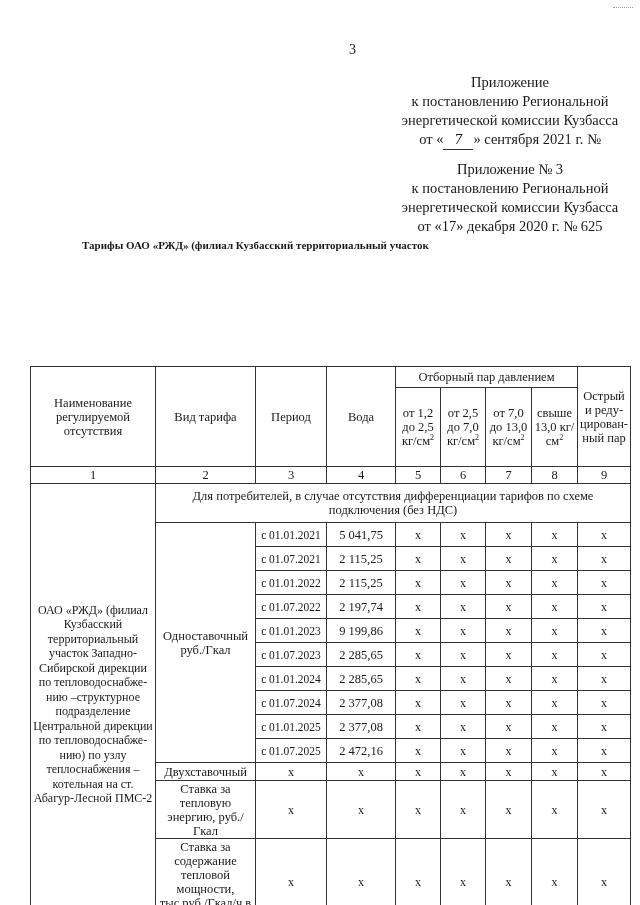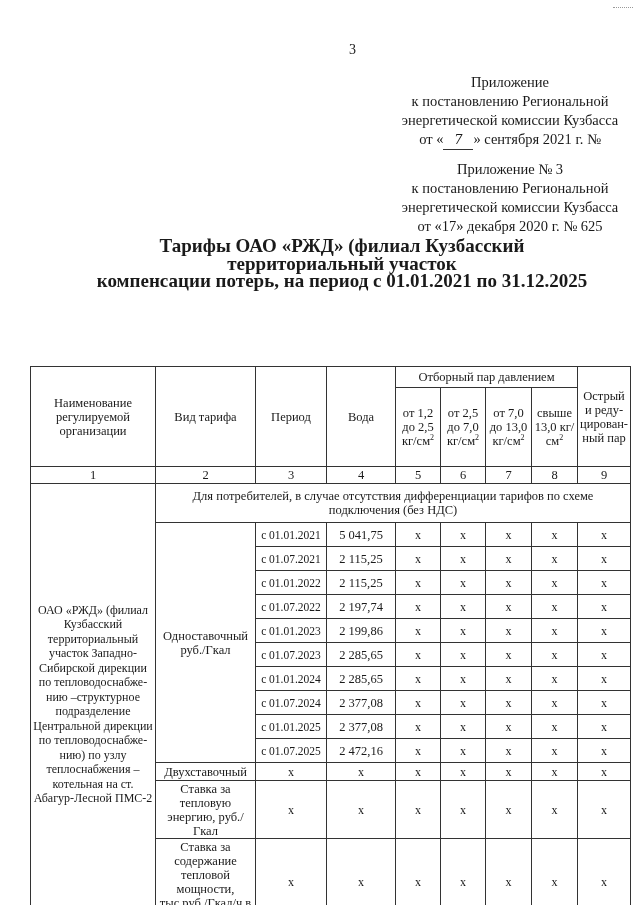--- a/index.html
+++ b/index.html
@@ -46,23 +46,22 @@
       font-style: italic;
       font-family: "DejaVu Serif", serif;
       font-size: 13px;
       text-align: center;
     }
     .title {
       position: absolute;
       top: 237px;
       left: 82px;
       width: 520px;
-      text-align: center;
       font-weight: bold;
-      font-size: 19px;
+      font-size: 11px;
       line-height: 17.5px;
     }
     table.tariffs {
       position: absolute;
       top: 366px;
       left: 30px;
       width: 600px;
       border-collapse: collapse;
       table-layout: fixed;
       font-size: 12.5px;
@@ -100,38 +99,37 @@
 
 <div class="appendix a2">
   <div>Приложение № 3</div>
   <div>к постановлению Региональной</div>
   <div>энергетической комиссии Кузбасса</div>
   <div>от «17» декабря 2020 г. № 625</div>
 </div>
 
 <div class="title">
   <div>Тарифы ОАО «РЖД» (филиал Кузбасский территориальный участок</div>
-  <div>компенсации потерь, на период с 01.01.2021 по 31.12.2025</div>
 </div>
 
 <table class="tariffs">
   <colgroup>
     <col style="width:125px">
     <col style="width:100px">
     <col style="width:71px">
     <col style="width:69px">
     <col style="width:45px">
     <col style="width:45px">
     <col style="width:46px">
     <col style="width:46px">
     <col style="width:53px">
   </colgroup>
   <tbody>
       <tr class="hdr-main">
-    <td rowspan="2">Наименование регулируемой организации</td>
+    <td rowspan="2">Наименование регулируемой отсутствия</td>
     <td rowspan="2">Вид тарифа</td>
     <td rowspan="2">Период</td>
     <td rowspan="2">Вода</td>
     <td colspan="4">Отборный пар давлением</td>
     <td rowspan="2">Острый и реду-цирован-ный пар</td>
   </tr>
   <tr class="hdr-sub">
     <td><span>от 1,2 до 2,5 кг/см</span><sup>2</sup></td>
     <td><span>от 2,5 до 7,0 кг/см</span><sup>2</sup></td>
     <td><span>от 7,0 до 13,0 кг/см</span><sup>2</sup></td>
@@ -185,21 +183,21 @@
     <td class="period">с 01.07.2022</td>
     <td>2 197,74</td>
     <td class="x">х</td>
     <td class="x">х</td>
     <td class="x">х</td>
     <td class="x">х</td>
     <td class="x">х</td>
   </tr>
   <tr class="data-row">
     <td class="period">с 01.01.2023</td>
-    <td>2 199,86</td>
+    <td>9 199,86</td>
     <td class="x">х</td>
     <td class="x">х</td>
     <td class="x">х</td>
     <td class="x">х</td>
     <td class="x">х</td>
   </tr>
   <tr class="data-row">
     <td class="period">с 01.07.2023</td>
     <td>2 285,65</td>
     <td class="x">х</td>

